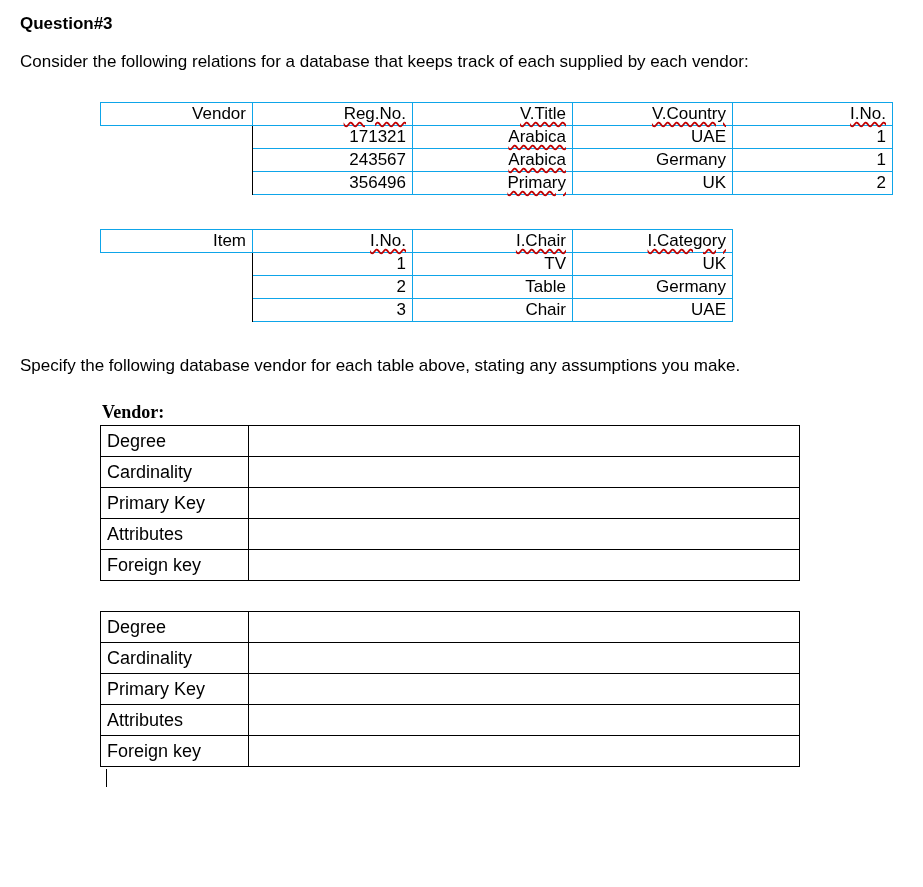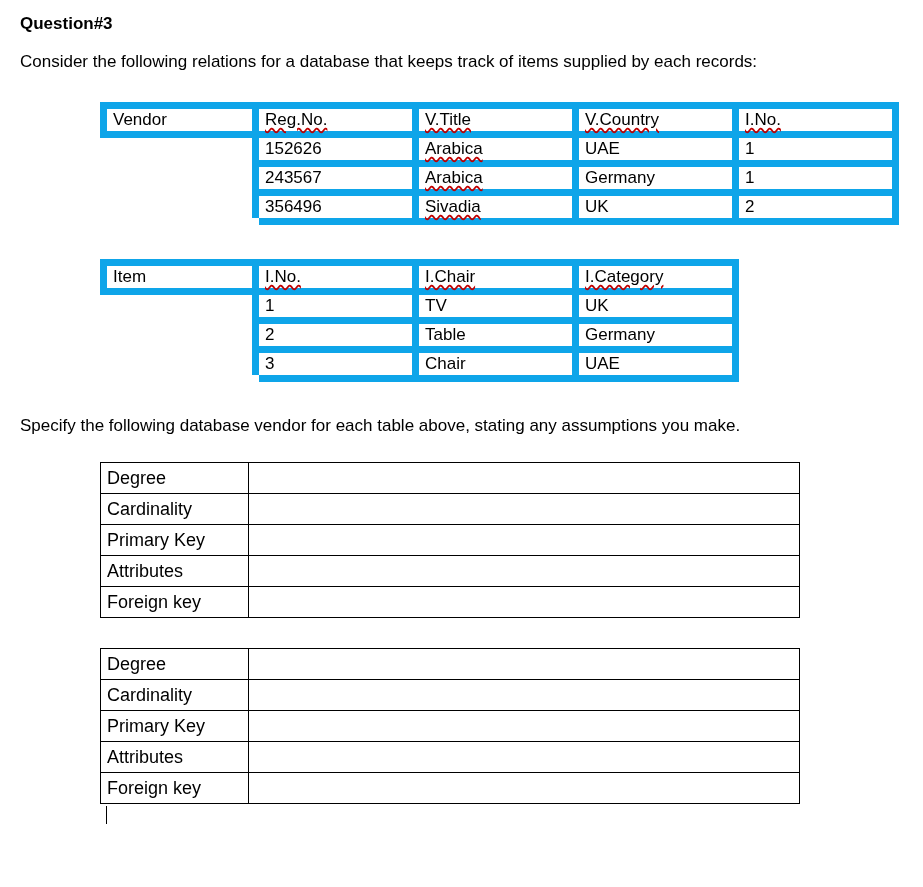--- a/index.html
+++ b/index.html
@@ -22,25 +22,25 @@
     text-underline-offset: 2px;
   }
 
   
   .rel-wrap { margin-left: 80px; margin-bottom: 34px; }
   table.rel {
     border-collapse: collapse;
     table-layout: fixed;
   }
   table.rel td, table.rel th {
-    border: 7px solid #0ea5e9;
+    border: 1px solid #0ea5e9;
     padding: 1px 6px 1px 6px;
     font-family: Arial, Helvetica, sans-serif;
     font-size: 17px;
-    text-align: left;
+    text-align: right;
     vertical-align: middle;
     height: 18px;
   }
   table.rel .label-cell { font-weight: normal; }
 
   
   .ans-block { margin-left: 80px; margin-bottom: 30px; }
   .ans-title { font-family:"Times New Roman",serif; font-weight:bold; font-size:18px; margin-bottom:2px; padding-left:2px; }
   table.ans {
     border-collapse: collapse;
@@ -62,55 +62,55 @@
     background:#000;
     vertical-align:middle;
     margin-left:6px;
   }
 </style>
 </head>
 <body>
 
 <div class="q-title sans">Question#3</div>
 
-<div class="para sans">Consider the following relations for a database that keeps track of items supplied by each records:</div>
+<div class="para sans">Consider the following relations for a database that keeps track of each supplied by each vendor:</div>
 
 <div class="rel-wrap">
 <table class="rel">
   <colgroup>
     <col style="width:152px">
     <col style="width:160px">
     <col style="width:160px">
     <col style="width:160px">
     <col style="width:160px">
   </colgroup>
   <tbody>
         <tr>
     <td class="label-cell">Vendor</td>
     <td><span class="spellwave">Reg.No.</span></td>
     <td><span class="spellwave">V.Title</span></td>
     <td><span class="spellwave">V.Country</span></td>
     <td><span class="spellwave">I.No.</span></td>
   </tr>
   <tr>
     <td rowspan="3" style="border-left-color:transparent;border-bottom-color:transparent;border-right:1px solid #000;"></td>
-    <td>152626</td>
+    <td>171321</td>
     <td><span class="spellwave">Arabica</span></td>
     <td>UAE</td>
     <td>1</td>
   </tr>
   <tr>
     <td>243567</td>
     <td><span class="spellwave">Arabica</span></td>
     <td>Germany</td>
     <td>1</td>
   </tr>
   <tr>
     <td>356496</td>
-    <td><span class="spellwave">Sivadia</span></td>
+    <td><span class="spellwave">Primary</span></td>
     <td>UK</td>
     <td>2</td>
   </tr>
 </tbody>
     </table>
 </div>
 
 <div class="rel-wrap">
 <table class="rel">
   <colgroup>
@@ -142,20 +142,21 @@
     <td>Chair</td>
     <td>UAE</td>
   </tr>
 </tbody>
     </table>
 </div>
 
 <div class="para sans" style="margin-top:10px;margin-bottom:26px;">Specify the following database vendor for each table above, stating any assumptions you make.</div>
 
 <div class="ans-block">
+  <div class="ans-title">Vendor:</div>
   <table class="ans">
     <tbody>
         <tr>
           <td class="lab">Degree</td>
           <td></td>
         </tr>
     <tr>
           <td class="lab">Cardinality</td>
           <td></td>
         </tr>

